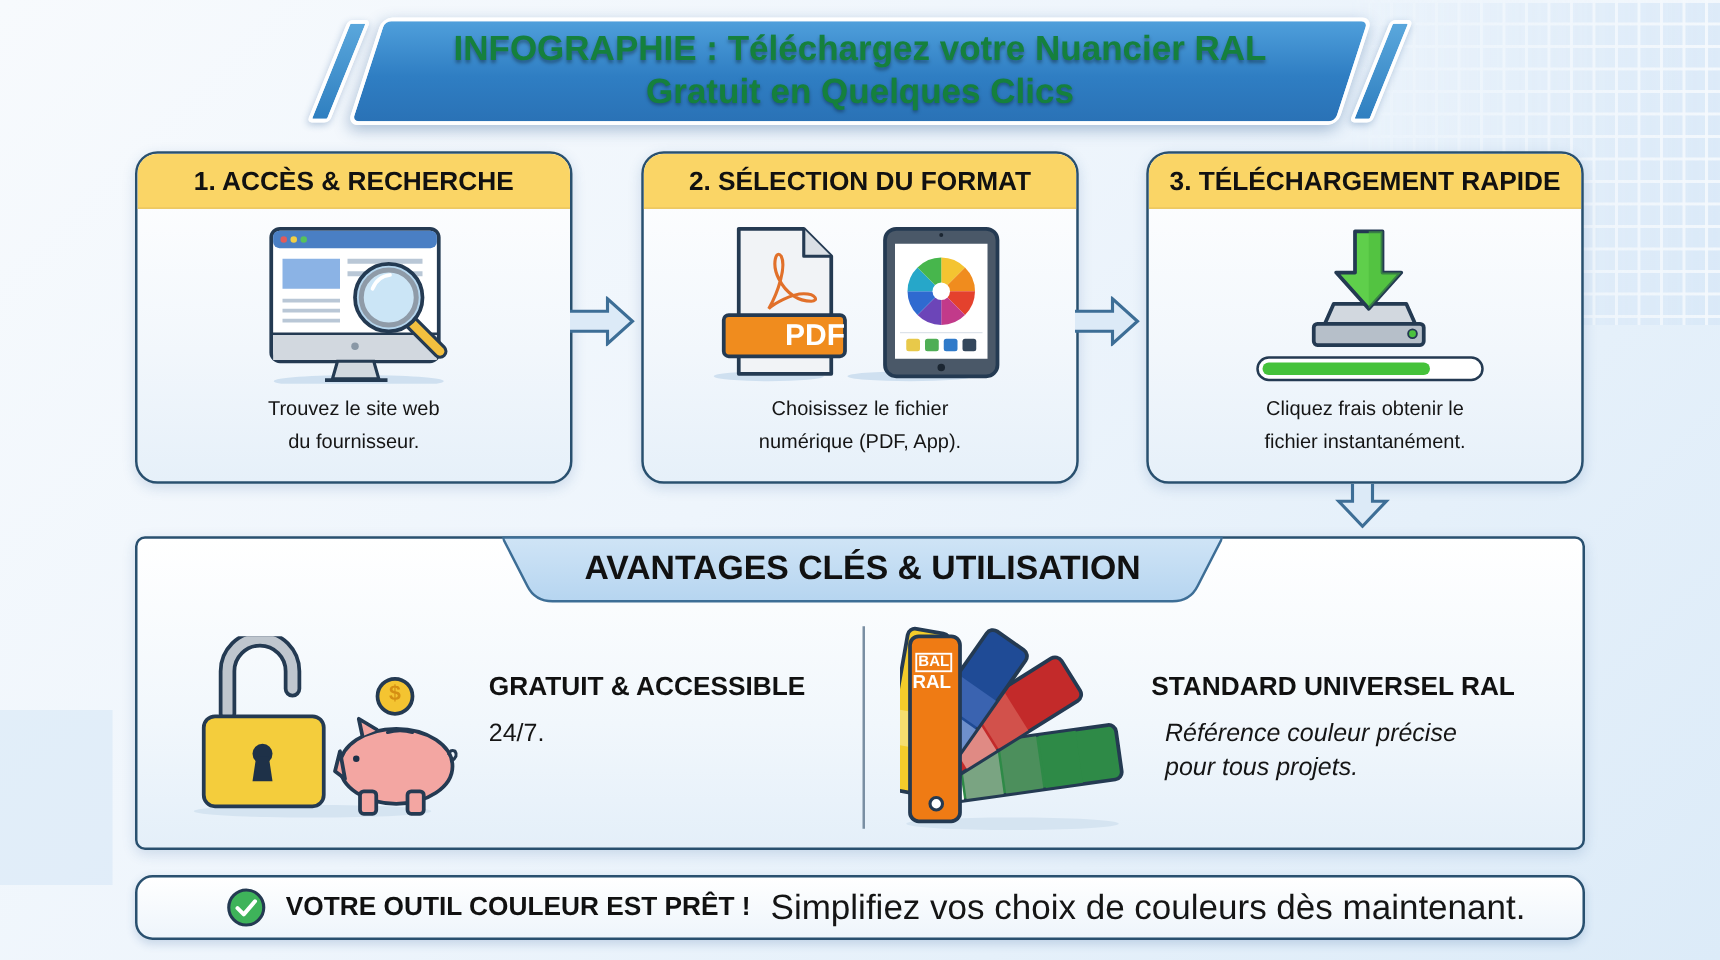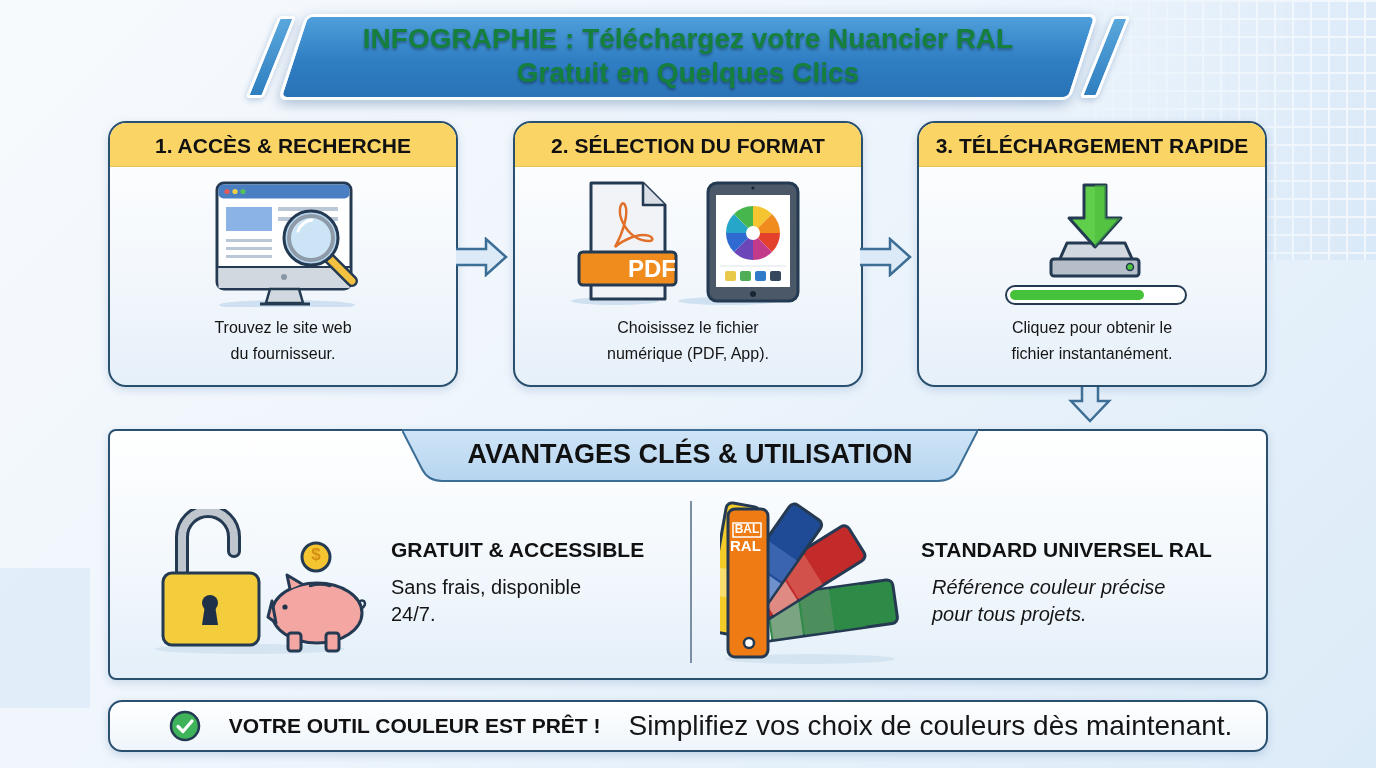--- a/index.html
+++ b/index.html
@@ -98,21 +98,21 @@
   .benefit-title { position: absolute; font-weight: bold; font-size: 21px; color: #111; }
   .benefit-desc { position: absolute; font-size: 20px; line-height: 27px; color: #151515; }
 
   
   .footer {
     position: absolute; left: 108px; top: 700px; width: 1160px; height: 52px;
     background: linear-gradient(180deg, #ffffff, #eef5fb);
     border: 2.5px solid #29506f;
     border-radius: 14px;
     box-shadow: 0 3px 8px rgba(40,90,150,0.2);
-    display: flex; align-items: center; justify-content: center; gap: 28px; padding-left: 25px;
+    display: flex; align-items: center; justify-content: center; gap: 16px; padding-left: 25px;
   }
   .footer-strong { font-weight: bold; font-size: 21px; color: #111; }
   .footer-text { font-size: 28px; color: #151515; }
 </style>
 </head>
 <body>
 
 <div class="bg-grid"></div>
 <div class="bg-grid-left"></div>
 
@@ -223,21 +223,21 @@
       <circle cx="211" cy="100" r="3.5" fill="#4cc23e" stroke="#243a52" stroke-width="1.5"></circle>
 
       <path d="M165 18 L187 18 L187 51 L202 51 L176 80 L150 51 L165 51 Z" fill="#5fcf4b" stroke="#243a52" stroke-width="3" stroke-linejoin="round"></path>
       <path d="M176 18 L187 18 L187 51 L202 51 L176 80 Z" fill="#49b93a" opacity="0.55"></path>
     </svg>
     <div style="position:absolute; left:86px; top:118px; width:182px; height:20px; background:#fff; border:2.5px solid #243a52; border-radius:10px; padding:3px;">
       <div style="width:78%; height:100%; background:#45c23a; border-radius:6px;"></div>
     </div>
   </div>
   <div class="step-desc">
-    <div>Cliquez pour obtenir le</div>
+    <div>Cliquez frais obtenir le</div>
     <div>fichier instantanément.</div>
   </div>
 </div>
 
 <svg style="position:absolute; left:1068px; top:387px; width:44px; height:36px;" viewBox="0 0 44 36">
   <path d="M14 0 L14 14 L3 14 L22 34 L41 14 L30 14 L30 0" fill="#dceaf7" stroke="#3d6e96" stroke-width="2.5"></path>
 </svg>
 
 <div class="benefits">
   <svg class="benefits-tab" viewBox="0 0 576 54">
@@ -267,21 +267,20 @@
       <rect x="176" y="124" width="13" height="18" rx="3" fill="#f3a6a2" stroke="#243a52" stroke-width="3"></rect>
       <circle cx="135" cy="98" r="2.6" fill="#1e3148"></circle>
       <path d="M160 77 Q170 74 180 77" stroke="#243a52" stroke-width="2.5" fill="none" stroke-linecap="round"></path>
       <path d="M211 100 q6 -4 3 -8 q-4 -2 -5 3" stroke="#243a52" stroke-width="2.5" fill="none"></path>
       <circle cx="166" cy="48" r="14" fill="#f4c431" stroke="#243a52" stroke-width="3"></circle>
     </svg>
     <div style="position:absolute; left:152px; top:36px; width:28px; text-align:center; color:#d58f13; font-weight:bold; font-size:17px;">$</div>
   </div>
   <div class="benefit-title" style="left:281px; top:107px;">GRATUIT &amp; ACCESSIBLE</div>
   <div class="benefit-desc" style="left:281px; top:143px;">
-    <div>Sans frais, disponible</div>
     <div>24/7.</div>
   </div>
 
   <div class="divider-v"></div>
 
   <div style="position:absolute; left:610px; top:66px; width:200px; height:170px;">
     <svg width="200" height="170" viewBox="0 0 200 170">
       <ellipse cx="90" cy="162" rx="85" ry="5" fill="#d5e4f1"></ellipse>
 
       <g transform="rotate(-8 20 150)">

